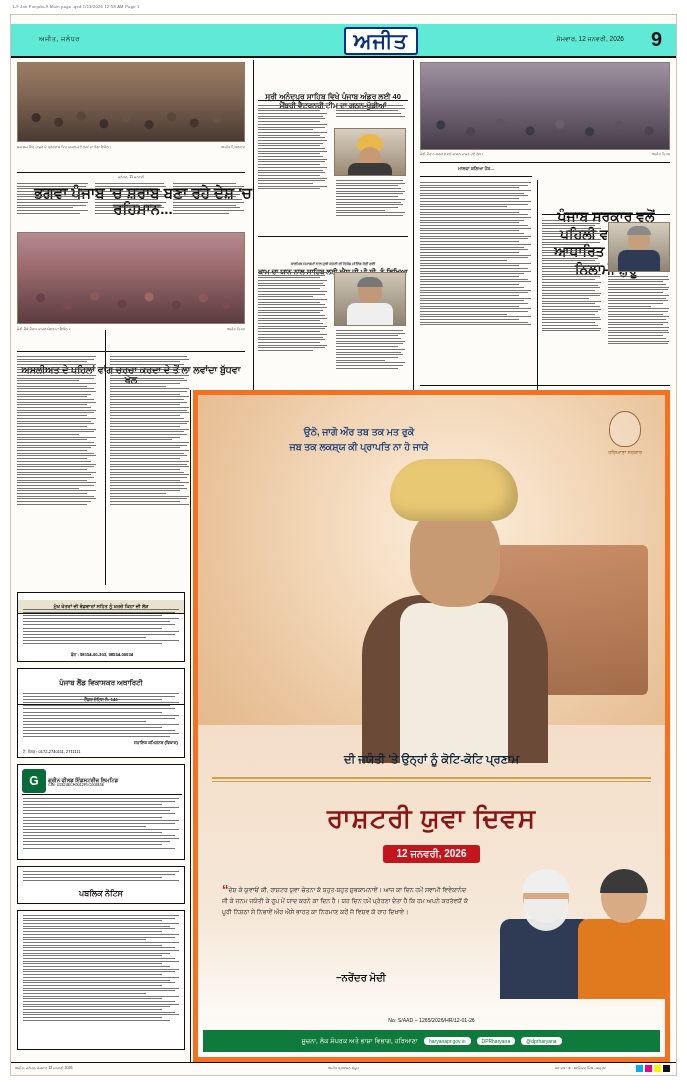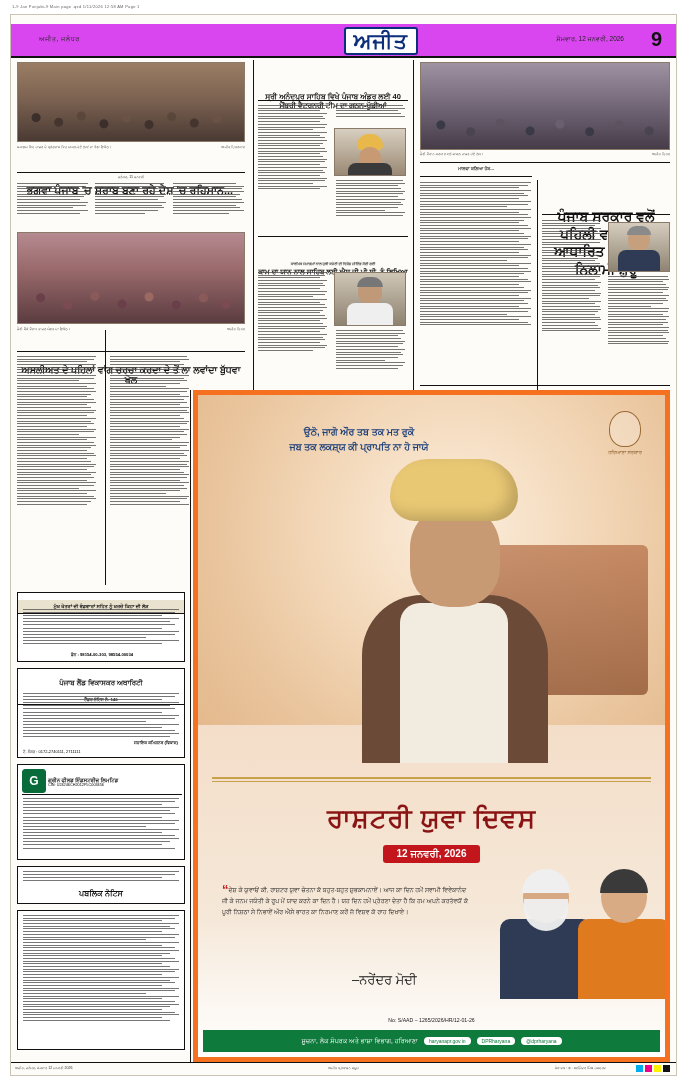--- a/index.html
+++ b/index.html
@@ -1,21 +1,21 @@
 <!DOCTYPE html>
 <html><head>
 <meta charset="utf-8">
 <style>
   html,body{margin:0;padding:0;background:#d8d8d8;}
   body{font-family:"Liberation Sans", sans-serif;}
   #page{position:relative;width:687px;height:1089px;background:#ffffff;overflow:hidden;}
   .pg{position:absolute;left:10px;top:14px;width:667px;height:1062px;background:#fdfcf8;border:1px solid #c9c4b4;box-sizing:border-box;}
   .tinytop{position:absolute;left:12px;top:4px;font-size:4px;color:#666;letter-spacing:.3px;}
   
-  .masthead{position:absolute;left:11px;top:24px;width:665px;height:34px;border-bottom:2px solid #111;box-sizing:border-box;background:#d946ef;}
+  .masthead{position:absolute;left:11px;top:24px;width:665px;height:34px;border-bottom:2px solid #111;box-sizing:border-box;background:#5eead4;}
   .mh-left{position:absolute;left:28px;top:11px;font-size:6.5px;color:#222;letter-spacing:.5px;}
   .mh-logo{position:absolute;left:50%;transform:translateX(-50%);top:3px;font-size:21px;font-weight:bold;color:#0b2f7a;letter-spacing:1px;}
   .mh-logo .box{display:inline-block;padding:0 8px;border:2px solid #0b2f7a;border-radius:3px;}
   .mh-right{position:absolute;right:52px;top:11px;font-size:6.5px;color:#222;}
   .mh-num{position:absolute;right:14px;top:4px;font-size:20px;font-weight:bold;color:#111;}
   
   .photo{position:absolute;background:#7a6a5c;overflow:hidden;border:1px solid #8a7a6a;box-sizing:border-box;}
   .cap{position:absolute;font-size:3.6px;color:#333;line-height:1.3;}
   .hl{position:absolute;font-weight:bold;color:#111;line-height:1.05;text-align:center;margin-top:28px;}
   .rule{position:absolute;background:#111;}
@@ -42,21 +42,21 @@
   .train{position:absolute;left:250px;top:150px;width:200px;height:150px;background:linear-gradient(180deg,#b8734b,#8c4f2e);opacity:.75;border-radius:6px;}
   .mist{position:absolute;left:0;bottom:0;right:0;height:140px;background:linear-gradient(180deg,rgba(255,255,255,0),rgba(255,255,255,.92));}
   .ad-title{position:absolute;left:0;right:0;top:325px;text-align:center;color:#1f3b8c;font-weight:bold;font-size:25px;letter-spacing:1px;text-shadow:1px 1px 0 #fff;}
   .ad-sub{position:absolute;left:0;right:0;top:358px;text-align:center;color:#123;font-weight:bold;font-size:11.5px;}
   .ad-band{position:absolute;left:14px;top:382px;right:14px;height:2px;background:#c8a24a;}
   .ad-band2{position:absolute;left:14px;top:386px;right:14px;height:1px;background:#c8a24a;}
   .ad-h2{position:absolute;left:0;right:0;top:408px;text-align:center;color:#8a1414;font-weight:bold;font-size:26px;letter-spacing:1px;}
   .ad-date{position:absolute;left:50%;transform:translateX(-50%);top:450px;background:#c2161c;color:#fff;font-weight:bold;font-size:10px;padding:3px 14px;border-radius:3px;}
   .ad-quote2{position:absolute;left:24px;top:490px;width:250px;font-size:6.2px;line-height:1.75;color:#222;}
   .ad-quote2 .qm{color:#c2161c;font-size:13px;font-weight:bold;line-height:0;vertical-align:-2px;}
-  .ad-sign{position:absolute;left:154px;top:577px;font-weight:normal;font-size:13px;color:#111;}
+  .ad-sign{position:absolute;left:138px;top:577px;font-weight:bold;font-size:10px;color:#111;}
   .leader{position:absolute;bottom:58px;width:96px;height:128px;}
   .leader .head{position:absolute;left:50%;transform:translateX(-50%);top:0;width:46px;height:52px;background:#d7a983;border-radius:50%;}
   .leader .hair{position:absolute;left:50%;transform:translateX(-50%);top:-2px;width:48px;height:24px;background:#efefef;border-radius:24px 24px 0 0;}
   .leader .beard{position:absolute;left:50%;transform:translateX(-50%);top:28px;width:44px;height:32px;background:#f0f0f0;border-radius:0 0 22px 22px;opacity:.95;}
   .leader .torso{position:absolute;left:50%;transform:translateX(-50%);top:48px;width:92px;height:80px;border-radius:10px 10px 0 0;}
   .ad-footid{position:absolute;left:0;right:0;bottom:34px;text-align:center;font-size:5.2px;color:#222;}
   .ad-foot{position:absolute;left:5px;right:5px;bottom:5px;height:22px;background:#0e7a3c;color:#fff;font-size:6.5px;display:flex;align-items:center;justify-content:center;gap:6px;}
   .ad-foot .pill{background:#fff;color:#0e7a3c;border-radius:8px;padding:1px 5px;font-size:5px;}
   
   .box{position:absolute;border:1px solid #111;box-sizing:border-box;background:#fff;}
@@ -97,21 +97,21 @@
       radial-gradient(circle at 48% 70%, #6a5246 0 4px, transparent 5px),
       radial-gradient(circle at 58% 79%, #3f312c 0 4px, transparent 5px),
       radial-gradient(circle at 68% 69%, #5a463a 0 4px, transparent 5px),
       radial-gradient(circle at 78% 77%, #44352f 0 4px, transparent 5px),
       radial-gradient(circle at 88% 71%, #6a5246 0 4px, transparent 5px),
       linear-gradient(180deg,#9a7d63 0%, #7d6352 45%, #4a3a33 100%);"></div>
   </div>
   <div class="cap" style="left:17px;top:145px;width:170px;">ਸਮਾਗਮ ਵਿਚ ਹਾਜ਼ਰ ਦੇ ਪ੍ਰੋਗਰਾਮ ਵਿਚ ਸ਼ਾਮਲ ਹੋਏ ਲੋਕਾਂ ਦਾ ਵੱਡਾ ਇਕੱਠ।</div>
   <div class="cap" style="left:196px;top:145px;width:49px;text-align:right;">ਅਜੀਤ ਚਿਤਰਕਾਰ</div>
 
-  <div class="hl" style="left:16px;top:157px;width:228px;font-size:11px;">ਭਗਵਾ ਪੰਜਾਬ 'ਚ ਸ਼ਰਾਬ ਬਣਾ ਰਹੇ ਦੇਸ਼ 'ਚ ਰਹਿਮਾਨ...</div>
+  <div class="hl" style="left:29px;top:157px;width:228px;font-size:15px;">ਭਗਵਾ ਪੰਜਾਬ 'ਚ ਸ਼ਰਾਬ ਬਣਾ ਰਹੇ ਦੇਸ਼ 'ਚ ਰਹਿਮਾਨ...</div>
   <div class="rule" style="left:17px;top:172px;width:228px;height:1px;"></div>
   <div class="cap" style="left:17px;top:175px;width:228px;text-align:center;">ਜਲੰਧਰ, 11 ਜਨਵਰੀ</div>
 
   <div class="lines dense" style="left:17px;top:183px;width:72px;height:45px;">
     <i class="s3"></i>
       <i class="s1"></i>
       <i class="s2"></i>
       <i class="s3"></i>
       <i class="s1"></i>
       <i class="s5"></i>
@@ -702,20 +702,21 @@
       </div>
       <div class="mist"></div>
 
       <div class="ad-quote" style="white-space:pre-line;">ਉਠੋ, ਜਾਗੋ ਔਰ ਤਬ ਤਕ ਮਤ ਰੁਕੋ
 ਜਬ ਤਕ ਲਕਸ਼੍ਯ ਕੀ ਪ੍ਰਾਪਤਿ ਨਾ ਹੋ ਜਾਯੇ</div>
       <div class="ad-emblem">
         <div class="circ"></div>
         <div>ਹਰਿਆਣਾ ਸਰਕਾਰ</div>
       </div>
 
+      <div class="ad-sub">ਦੀ ਜਯੰਤੀ 'ਤੇ ਉਨ੍ਹਾਂ ਨੂੰ ਕੋਟਿ-ਕੋਟਿ ਪ੍ਰਣਾਮ</div>
       <div class="ad-band"></div>
         <div class="ad-band2"></div>
       <div class="ad-h2">ਰਾਸ਼ਟਰੀ ਯੁਵਾ ਦਿਵਸ</div>
       <div class="ad-date">12 ਜਨਵਰੀ, 2026</div>
 
       <div class="ad-quote2"><span class="qm">“</span><span>ਦੇਸ਼ ਕੇ ਯੁਵਾਓਂ ਕੀ, ਰਾਸ਼ਟਰ ਯੁਵਾ ਚੇਤਨਾ ਕੋ ਬਹੁਤ-ਬਹੁਤ ਸ਼ੁਭਕਾਮਨਾਏਂ। ਆਜ ਕਾ ਦਿਨ ਹਮੇਂ ਸਵਾਮੀ ਵਿਵੇਕਾਨੰਦ ਜੀ ਕੇ ਜਨਮ ਜਯੰਤੀ ਕੇ ਰੂਪ ਮੇਂ ਯਾਦ ਕਰਨੇ ਕਾ ਦਿਨ ਹੈ। ਯਹ ਦਿਨ ਹਮੇਂ ਪ੍ਰੇਰਣਾ ਦੇਤਾ ਹੈ ਕਿ ਹਮ ਅਪਨੇ ਕਰਤੱਵਯੋਂ ਕੋ ਪੂਰੀ ਨਿਸ਼ਠਾ ਸੇ ਨਿਭਾਏਂ ਔਰ ਐਸੇ ਭਾਰਤ ਕਾ ਨਿਰਮਾਣ ਕਰੇਂ ਜੋ ਵਿਸ਼ਵ ਕੋ ਰਾਹ ਦਿਖਾਏ।</span></div>
       <div class="ad-sign">–ਨਰੇਂਦਰ ਮੋਦੀ</div>
 
       <div class="leader" style="left:300px;">
         <div class="torso" style="background:#2f3a55;"></div>

